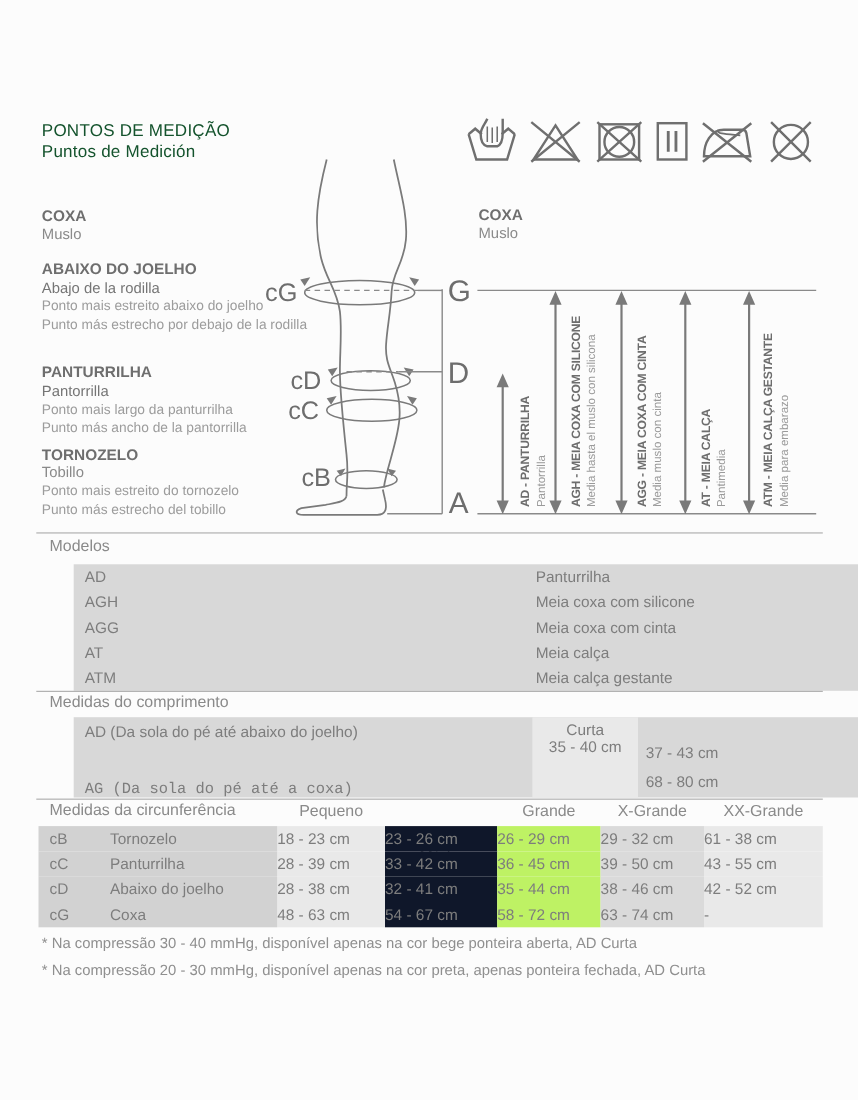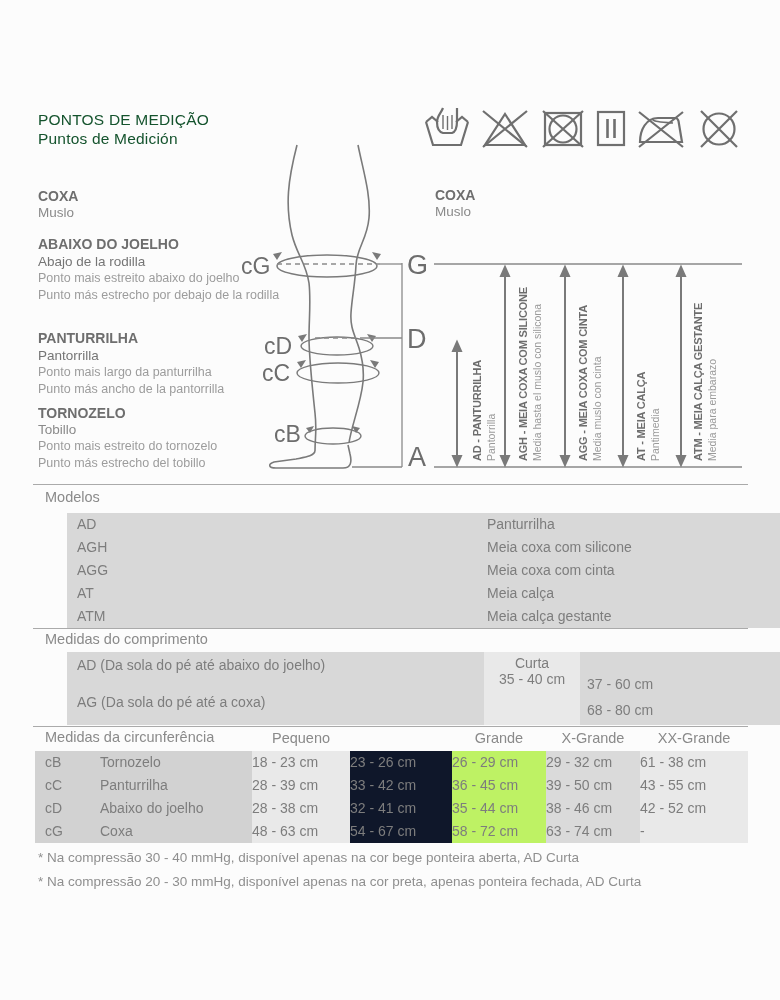--- a/index.html
+++ b/index.html
@@ -230,26 +230,26 @@
   <div class="m-row">
     <span class="m-code">ATM</span>
     <span class="m-name">Meia calça gestante</span>
   </div>
 </div>
 
 <div class="abs sep" style="top:628px;"></div>
 <div class="abs sec-h" style="left:45px;top:631px;">Medidas do comprimento</div>
 <div class="abs blk" style="top:652px;height:73px;">
   <div class="len-label" style="top:5px;">AD (Da sola do pé até abaixo do joelho)</div>
-  <div class="len-label" style="top:42px;">AG (Da sola do pé até a coxa)</div>
+  <div class="len-label" style="top:58px;font-family:Liberation Mono, monospace;">AG (Da sola do pé até a coxa)</div>
   <div class="len-light">
     <div style="margin-top:3px;">Curta</div>
     <div>35 - 40 cm</div>
   </div>
-  <div class="len-val" style="top:24px;">37 - 60 cm</div>
+  <div class="len-val" style="top:24px;">37 - 43 cm</div>
   <div class="len-val" style="top:50px;">68 - 80 cm</div>
 </div>
 
 <div class="abs sep" style="top:726px;"></div>
 <div class="abs sec-h" style="left:45px;top:729px;">Medidas da circunferência</div>
 <div class="abs c-head" style="left:252px;top:730px;width:98px;">Pequeno</div>
 <div class="abs c-head" style="left:350px;top:771px;width:102px;">Médio</div>
 <div class="abs c-head" style="left:452px;top:730px;width:94px;text-align:center;">Grande</div>
 <div class="abs c-head" style="left:546px;top:730px;width:94px;">X-Grande</div>
 <div class="abs c-head" style="left:640px;top:730px;width:108px;">XX-Grande</div>

